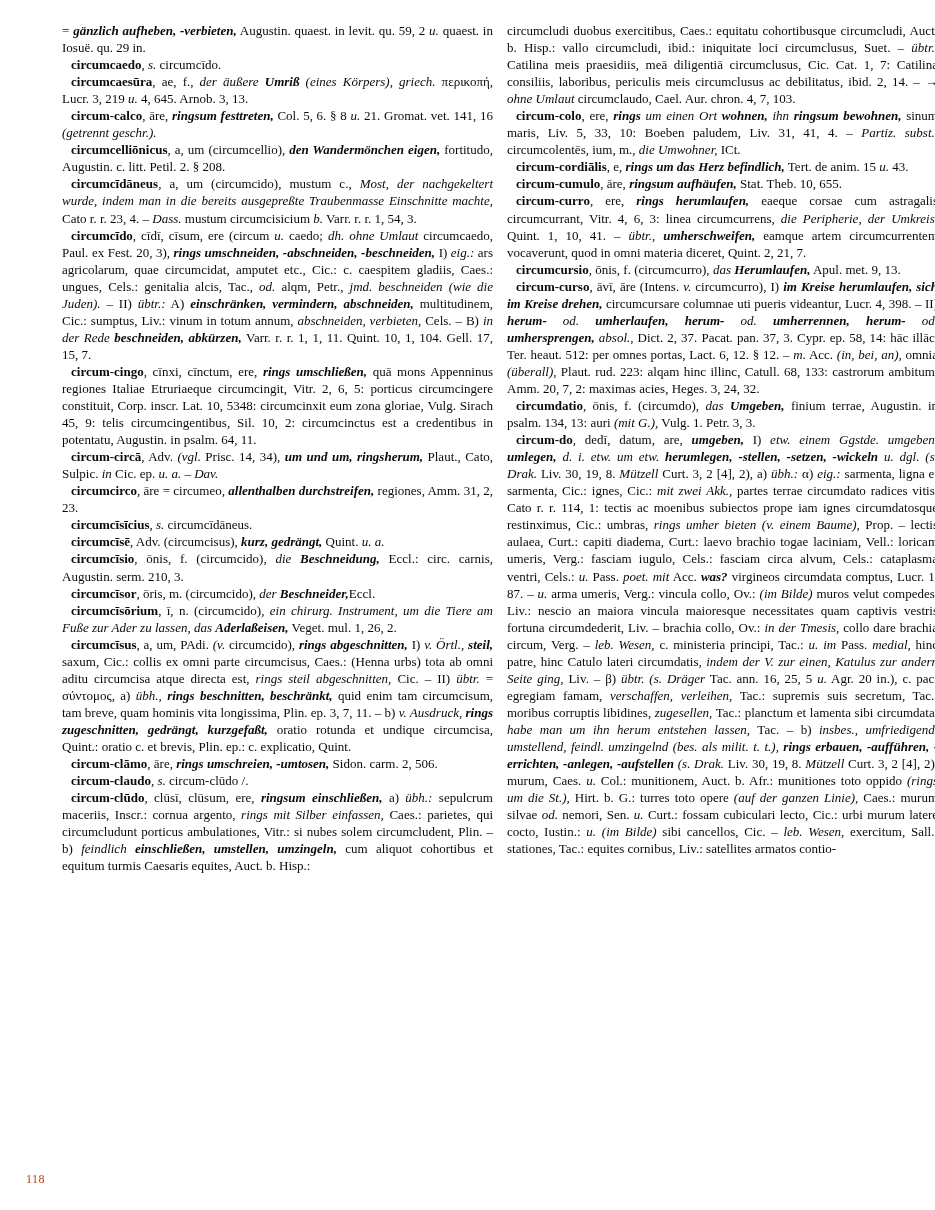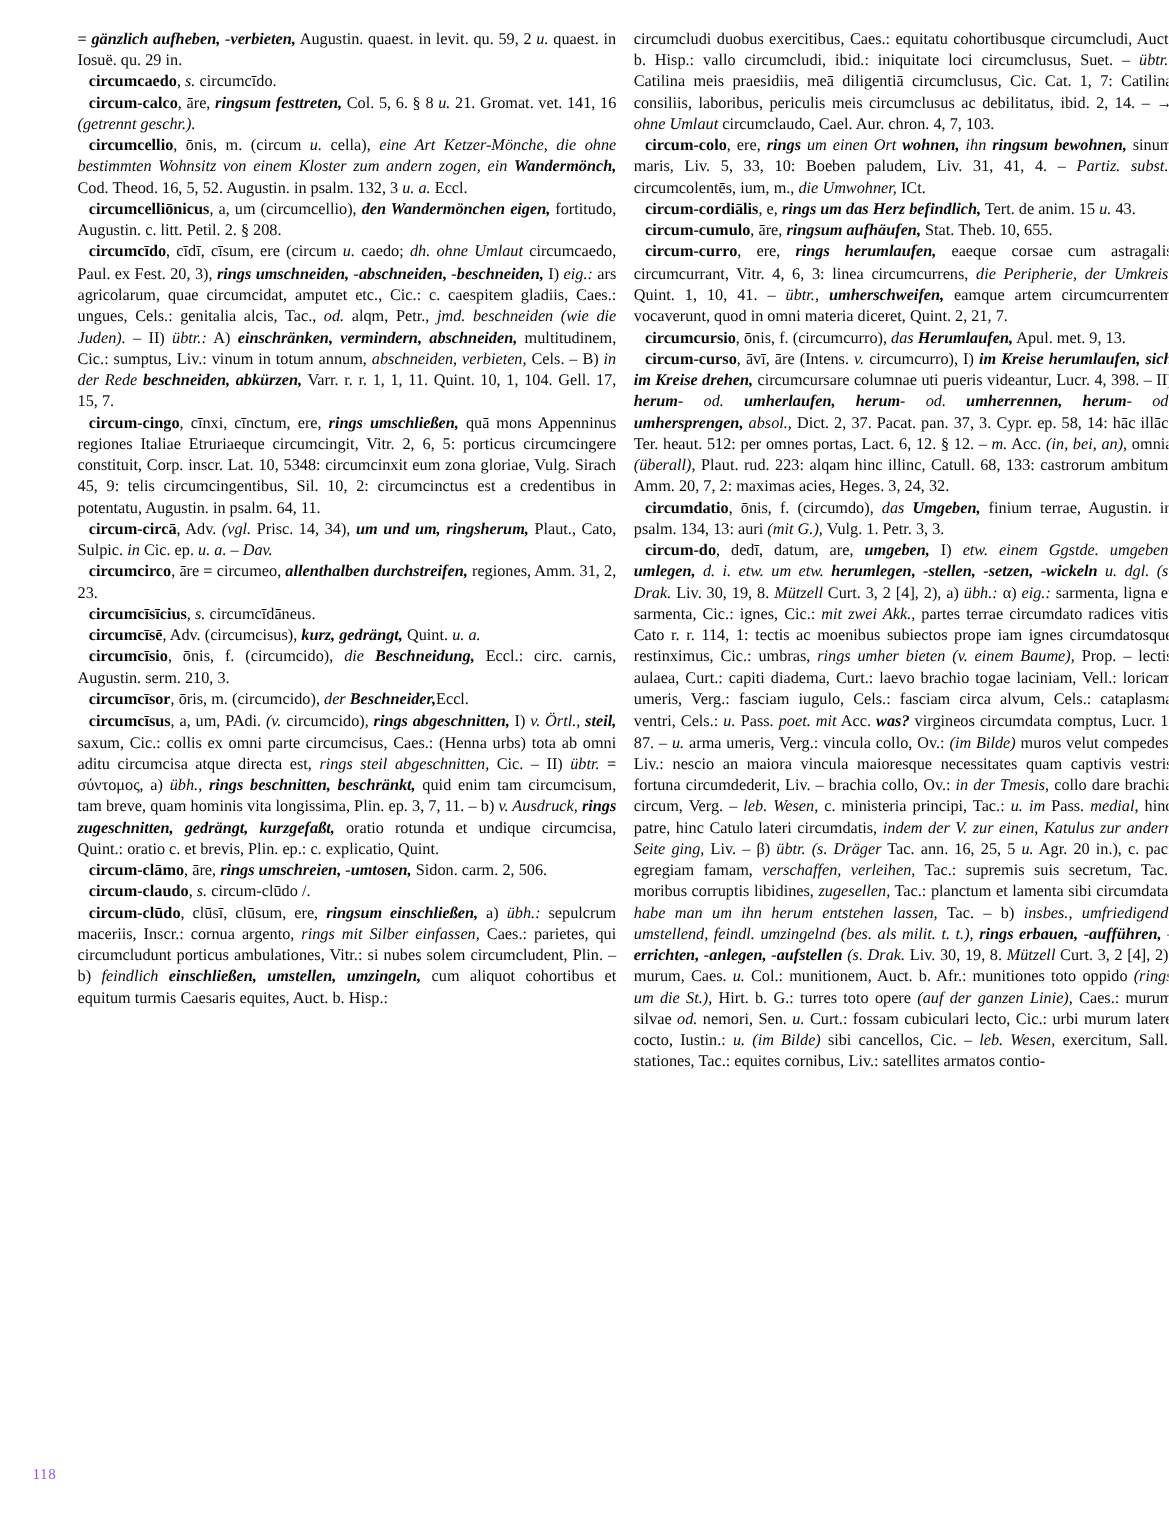--- a/index.html
+++ b/index.html
@@ -41,44 +41,46 @@
   }
   .col p.cont {
     text-indent: 0;
   }
   .pageno {
     position: absolute;
     left: 26px;
     top: 1172px;
     font-size: 12px;
     letter-spacing: 0.5px;
-    color: #8b5cf6;
+    color: #c2410c;
     font-family: "Liberation Serif", "DejaVu Serif", serif;
   }
 </style>
 </head>
 <body>
 
 <div class="page">
 
   <div class="columns">
     <div class="col" id="col-left">
         <p class="cont">= <i><b>gänzlich aufheben, -verbieten,</b></i> Augustin. quaest. in levit. qu. 59, 2 <i>u.</i> quaest. in Iosuë. qu. 29 in.</p>
         <p class=""><b>circumcaedo</b>, <i>s.</i> circumcīdo.</p>
+        <p class=""><b>circumcaesūra</b>, ae, f., <i>der äußere <b>Umriß</b> (eines Körpers), griech.</i> περικοπή, Lucr. 3, 219 <i>u.</i> 4, 645. Arnob. 3, 13.</p>
         <p class=""><b>circum-calco</b>, āre, <i><b>ringsum festtreten,</b></i> Col. 5, 6. § 8 <i>u.</i> 21. Gromat. vet. 141, 16 <i>(getrennt geschr.).</i></p>
-        <p class=""><b>circumcellio</b>, ōnis, m. (circum <i>u.</i> cella), <i>eine Art Ketzer-Mönche, die ohne bestimmten Wohnsitz von einem Kloster zum andern zogen, ein <b>Wandermönch,</b></i> Cod. Theod. 16, 5, 52. Augustin. in psalm. 132, 3 <i>u. a.</i> Eccl.</p>
         <p class=""><b>circumcelliōnicus</b>, a, um (circumcellio), <i><b>den Wandermönchen eigen,</b></i> fortitudo, Augustin. c. litt. Petil. 2. § 208.</p>
+        <p class=""><b>circumcīdāneus</b>, a, um (circumcido), mustum c., <i>Most, der nachgekeltert wurde, indem man in die bereits ausgepreßte Traubenmasse Einschnitte machte,</i> Cato r. r. 23, 4. – <i>Dass.</i> mustum circumcisicium <i>b.</i> Varr. r. r. 1, 54, 3.</p>
         <p class=""><b>circumcīdo</b>, cīdī, cīsum, ere (circum <i>u.</i> caedo; <i>dh. ohne Umlaut</i> circumcaedo, Paul. ex Fest. 20, 3), <i><b>rings umschneiden, -abschneiden, -beschneiden,</b></i> I) <i>eig.:</i> ars agricolarum, quae circumcidat, amputet etc., Cic.: c. caespitem gladiis, Caes.: ungues, Cels.: genitalia alcis, Tac., <i>od.</i> alqm, Petr., <i>jmd. beschneiden (wie die Juden).</i> – II) <i>übtr.:</i> A) <i><b>einschränken, vermindern, abschneiden,</b></i> multitudinem, Cic.: sumptus, Liv.: vinum in totum annum, <i>abschneiden, verbieten,</i> Cels. – B) <i>in der Rede <b>beschneiden, abkürzen,</b></i> Varr. r. r. 1, 1, 11. Quint. 10, 1, 104. Gell. 17, 15, 7.</p>
         <p class=""><b>circum-cingo</b>, cīnxi, cīnctum, ere, <i><b>rings umschließen,</b></i> quā mons Appenninus regiones Italiae Etruriaeque circumcingit, Vitr. 2, 6, 5: porticus circumcingere constituit, Corp. inscr. Lat. 10, 5348: circumcinxit eum zona gloriae, Vulg. Sirach 45, 9: telis circumcingentibus, Sil. 10, 2: circumcinctus est a credentibus in potentatu, Augustin. in psalm. 64, 11.</p>
         <p class=""><b>circum-circā</b>, Adv. <i>(vgl.</i> Prisc. 14, 34), <i><b>um und um, ringsherum,</b></i> Plaut., Cato, Sulpic. <i>in</i> Cic. ep. <i>u. a. – Dav.</i></p>
         <p class=""><b>circumcirco</b>, āre = circumeo, <i><b>allenthalben durchstreifen,</b></i> regiones, Amm. 31, 2, 23.</p>
         <p class=""><b>circumcīsīcius</b>, <i>s.</i> circumcīdāneus.</p>
         <p class=""><b>circumcīsē</b>, Adv. (circumcisus), <i><b>kurz, gedrängt,</b></i> Quint. <i>u. a.</i></p>
         <p class=""><b>circumcīsio</b>, ōnis, f. (circumcido), <i>die <b>Beschneidung,</b></i> Eccl.: circ. carnis, Augustin. serm. 210, 3.</p>
         <p class=""><b>circumcīsor</b>, ōris, m. (circumcido), <i>der <b>Beschneider,</b></i>Eccl.</p>
+        <p class=""><b>circumcīsōrium</b>, ī, n. (circumcido), <i>ein chirurg. Instrument, um die Tiere am Fuße zur Ader zu lassen, das <b>Aderlaßeisen,</b></i> Veget. mul. 1, 26, 2.</p>
         <p class=""><b>circumcīsus</b>, a, um, PAdi. <i>(v.</i> circumcido), <i><b>rings abgeschnitten,</b></i> I) <i>v. Örtl.,</i> <b><i>steil,</i></b> saxum, Cic.: collis ex omni parte circumcisus, Caes.: (Henna urbs) tota ab omni aditu circumcisa atque directa est, <i>rings steil abgeschnitten,</i> Cic. – II) <i>übtr.</i> = σύντομος, a) <i>übh.,</i> <i><b>rings beschnitten, beschränkt,</b></i> quid enim tam circumcisum, tam breve, quam hominis vita longissima, Plin. ep. 3, 7, 11. – b) <i>v. Ausdruck,</i> <i><b>rings zugeschnitten, gedrängt, kurzgefaßt,</b></i> oratio rotunda et undique circumcisa, Quint.: oratio c. et brevis, Plin. ep.: c. explicatio, Quint.</p>
         <p class=""><b>circum-clāmo</b>, āre, <i><b>rings umschreien, -umtosen,</b></i> Sidon. carm. 2, 506.</p>
         <p class=""><b>circum-claudo</b>, <i>s.</i> circum-clūdo /.</p>
         <p class=""><b>circum-clūdo</b>, clūsī, clūsum, ere, <i><b>ringsum einschließen,</b></i> a) <i>übh.:</i> sepulcrum maceriis, Inscr.: cornua argento, <i>rings mit Silber einfassen,</i> Caes.: parietes, qui circumcludunt porticus ambulationes, Vitr.: si nubes solem circumcludent, Plin. – b) <i>feindlich <b>einschließen, umstellen, umzingeln,</b></i> cum aliquot cohortibus et equitum turmis Caesaris equites, Auct. b. Hisp.:</p>
       </div>
     <div class="col" id="col-right">
         <p class="cont">circumcludi duobus exercitibus, Caes.: equitatu cohortibusque circumcludi, Auct. b. Hisp.: vallo circumcludi, ibid.: iniquitate loci circumclusus, Suet. – <i>übtr.,</i> Catilina meis praesidiis, meā diligentiā circumclusus, Cic. Cat. 1, 7: Catilina consiliis, laboribus, periculis meis circumclusus ac debilitatus, ibid. 2, 14. – → <i>ohne Umlaut</i> circumclaudo, Cael. Aur. chron. 4, 7, 103.</p>
         <p class=""><b>circum-colo</b>, ere, <i><b>rings</b> um einen Ort <b>wohnen,</b> ihn <b>ringsum bewohnen,</b></i> sinum maris, Liv. 5, 33, 10: Boeben paludem, Liv. 31, 41, 4. – <i>Partiz. subst.,</i> circumcolentēs, ium, m., <i>die Umwohner,</i> ICt.</p>
         <p class=""><b>circum-cordiālis</b>, e, <i><b>rings um das Herz befindlich,</b></i> Tert. de anim. 15 <i>u.</i> 43.</p>
         <p class=""><b>circum-cumulo</b>, āre, <i><b>ringsum aufhäufen,</b></i> Stat. Theb. 10, 655.</p>

